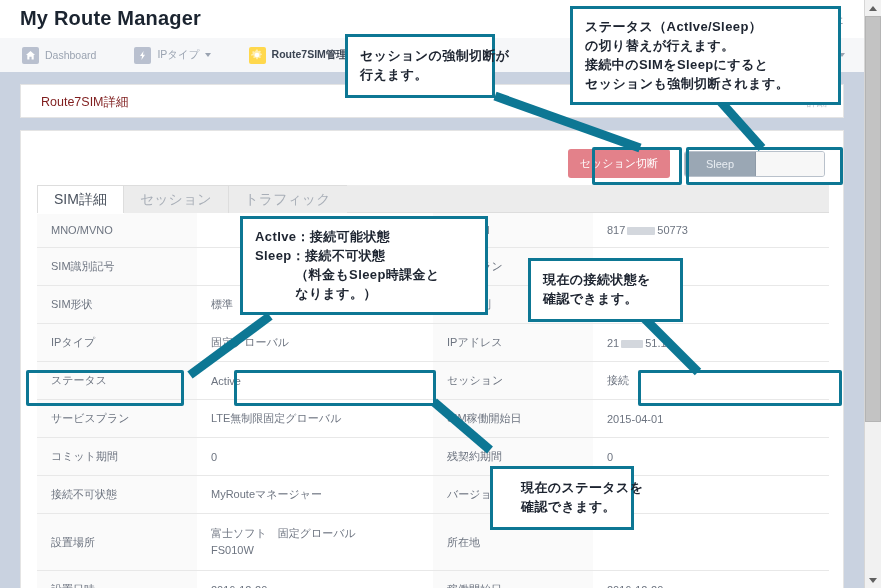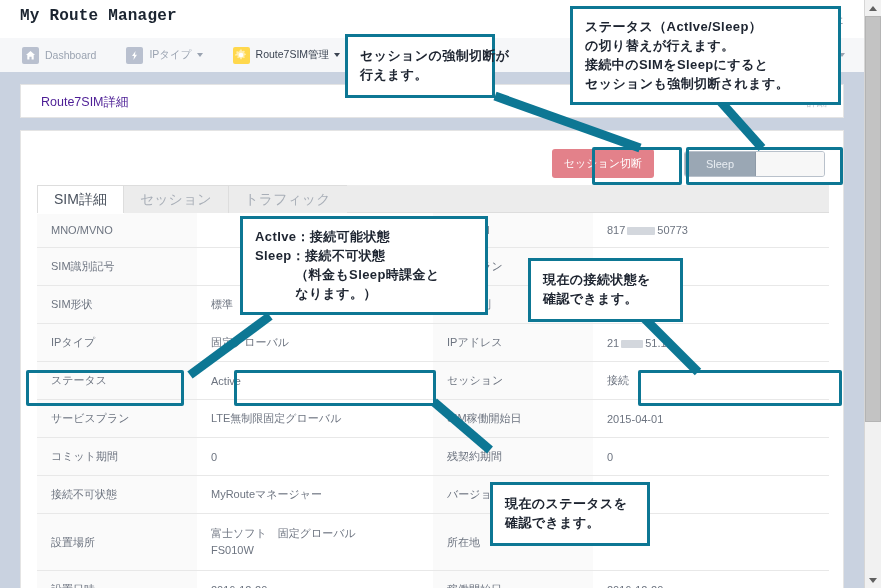--- a/index.html
+++ b/index.html
@@ -41,80 +41,80 @@
     background:#c9d2e0;
   }
 
   
   .topbar{
     position:absolute;top:0;left:0;width:865px;height:38px;background:#ffffff;
     border-bottom:1px solid #ececec;
   }
   .logo{
     position:absolute;left:20px;top:7px;
-    font-family:Liberation Mono, monospace;
-    font-size:16px;font-weight:700;color:#1b2430;letter-spacing:.2px;
+    font-family:Liberation Sans, sans-serif;
+    font-size:20px;font-weight:700;color:#1b2430;letter-spacing:.2px;
     white-space:nowrap;
   }
   .company{
     position:absolute;right:22px;top:12px;font-size:11px;color:#7a8594;
     white-space:nowrap;
   }
 
   
   .navbar{
     position:absolute;top:38px;left:0;width:865px;height:34px;
     background:#f6f7f9;border-bottom:1px solid #e2e5ea;
   }
-  .nav-items{position:absolute;left:22px;top:0;height:34px;display:flex;align-items:center;gap:8px;}
+  .nav-items{position:absolute;left:22px;top:0;height:34px;display:flex;align-items:center;gap:16px;}
   .nav-item{
     display:flex;align-items:center;height:34px;padding:0 12px 0 0;margin-right:10px;
     white-space:nowrap;cursor:pointer;
   }
   .nav-ico{
     width:17px;height:17px;border-radius:2px;background:#b9c0cf;
     display:inline-flex;align-items:center;justify-content:center;margin-right:6px;
     flex:none;
   }
   .nav-ico svg{display:block;}
   .nav-item.active .nav-ico{background:#ffd84d;}
   .nav-label{font-size:10.5px;color:#9aa3b1;}
-  .nav-item.active .nav-label{color:#3b4452;font-weight:400;}
+  .nav-item.active .nav-label{color:#3b4452;font-weight:700;}
   .caret{
     display:inline-block;margin-left:5px;width:0;height:0;
     border-left:3.5px solid transparent;border-right:3.5px solid transparent;
     border-top:4px solid #9aa3b1;
   }
   .nav-item.active .caret{border-top-color:#3b4452;}
   .nav-right{
     position:absolute;right:20px;top:0;height:34px;display:flex;align-items:center;
     font-size:10.5px;color:#9aa3b1;white-space:nowrap;cursor:pointer;
   }
 
   
   .content{position:absolute;top:72px;left:0;width:865px;bottom:0;background:#c9d2e0;}
 
   .title-card{
     position:absolute;top:12px;left:20px;width:824px;height:34px;
     background:#ffffff;border:1px solid #e4e4e4;box-sizing:border-box;
   }
   .title-card .ttl{
-    position:absolute;left:20px;top:9px;font-size:12.5px;color:#4c1d95;
+    position:absolute;left:20px;top:9px;font-size:12.5px;color:#7f1d1d;
   }
   .breadcrumb{
     position:absolute;right:16px;top:11px;font-size:10px;color:#b6bcc6;white-space:nowrap;
   }
 
   .panel{
     position:absolute;top:58px;left:20px;width:824px;height:520px;
     background:#ffffff;border:1px solid #e4e4e4;box-sizing:border-box;overflow:hidden;
   }
 
   
-  .actions{position:absolute;right:18px;top:18px;display:flex;align-items:center;gap:30px;}
+  .actions{position:absolute;right:18px;top:18px;display:flex;align-items:center;gap:14px;}
   .btn-danger{
     background:#e3818a;color:#ffffff;border:none;border-radius:3px;
     font-size:11px;font-family:inherit;padding:7px 12px;cursor:pointer;white-space:nowrap;
   }
   .toggle{
     width:141px;height:26px;border-radius:3px;overflow:hidden;display:flex;
     border:1px solid #b9c1cb;box-sizing:border-box;cursor:pointer;background:#f6f6f6;
   }
   .toggle .on{
     width:70px;background:#9aa7b4;color:#e8edf2;font-size:11px;
@@ -380,21 +380,21 @@
 Sleep：接続不可状態
 　　　（料金もSleep時課金と
 　　　なります。）</span>
 </div>
 
 <div class="callout co-font" style="left:528px;top:258px;width:155px;padding:10px 12px;">
   <span class="txt">現在の接続状態を
 確認できます。</span>
 </div>
 
-<div class="callout co-font" style="left:490px;top:482px;width:160px;padding:10px 12px;">
+<div class="callout co-font" style="left:490px;top:466px;width:144px;padding:10px 28px;">
   <span class="txt">現在のステータスを
 確認できます。</span>
 </div>
 
 <div class="page-scrollbar">
   <div class="track"></div>
   <div class="thumb"></div>
   <div class="arrow up">
       <i></i>
     </div>

